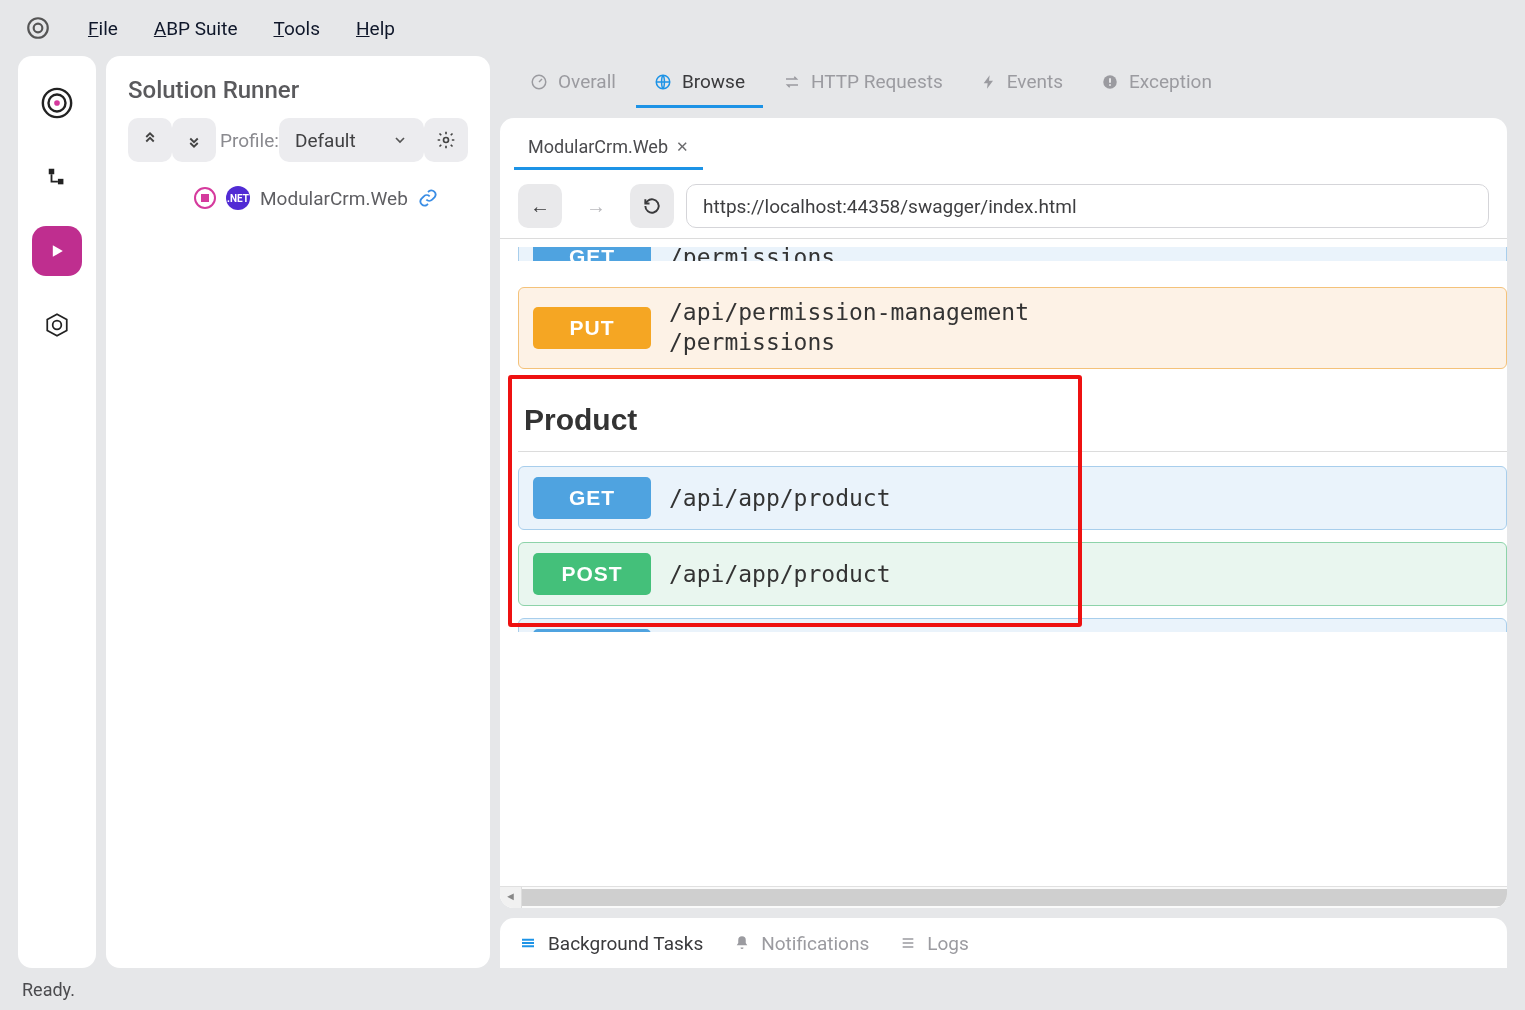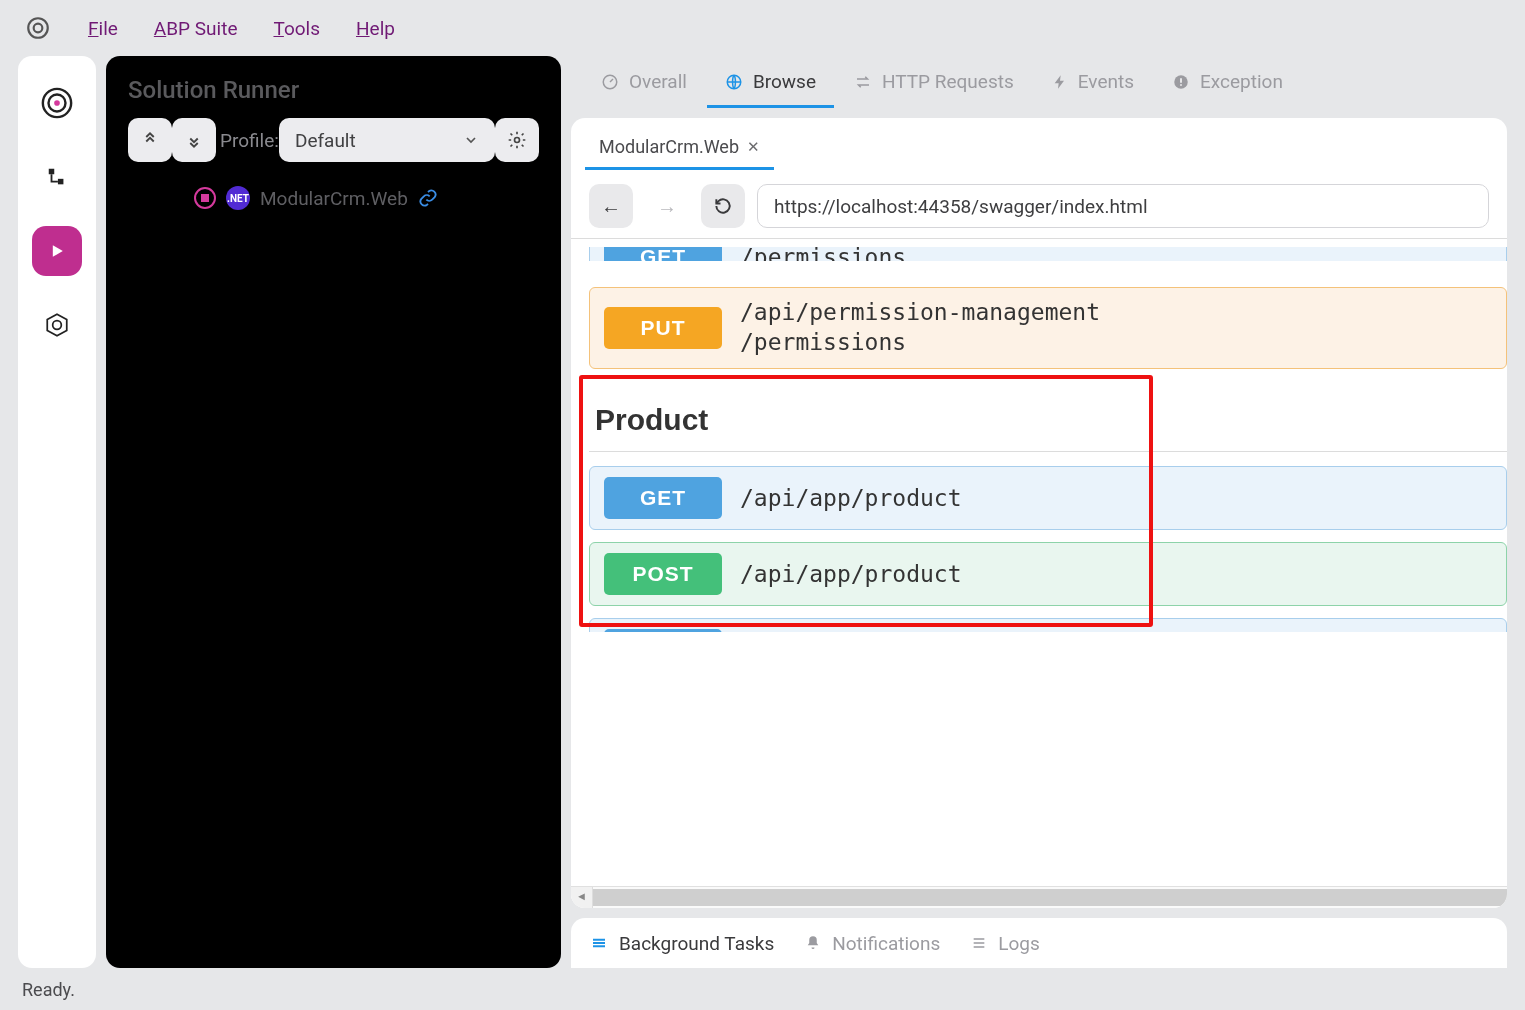--- a/index.html
+++ b/index.html
@@ -26,21 +26,21 @@
   width: 28px;
   height: 28px;
   border-radius: 50%;
   display: flex;
   align-items: center;
   justify-content: center;
   color: #444;
 }
 .menubar .menu-item {
   font-size: 19px;
-  color: #701a75;
+  color: #0f172a;
   cursor: pointer;
 }
 .menubar .menu-item .underline { text-decoration: underline; }
 
 .menubar .title-area {
   display: flex;
   align-items: center;
   gap: 12px;
   margin-left: 230px;
   font-size: 19px;
@@ -76,22 +76,22 @@
   cursor: pointer;
   color: #222;
 }
 .rail .rail-item.active {
   background: #bf2e8f;
   color: #fff;
 }
 
 
 .panel-left {
-  width: 455px;
-  background: #000000;
+  width: 384px;
+  background: #ffffff;
   border-radius: 14px;
   padding: 20px 22px;
   display: flex;
   flex-direction: column;
 }
 .panel-left .panel-title {
   font-size: 24px;
   font-weight: 500;
   color: #5a5a5d;
   margin-bottom: 14px;

